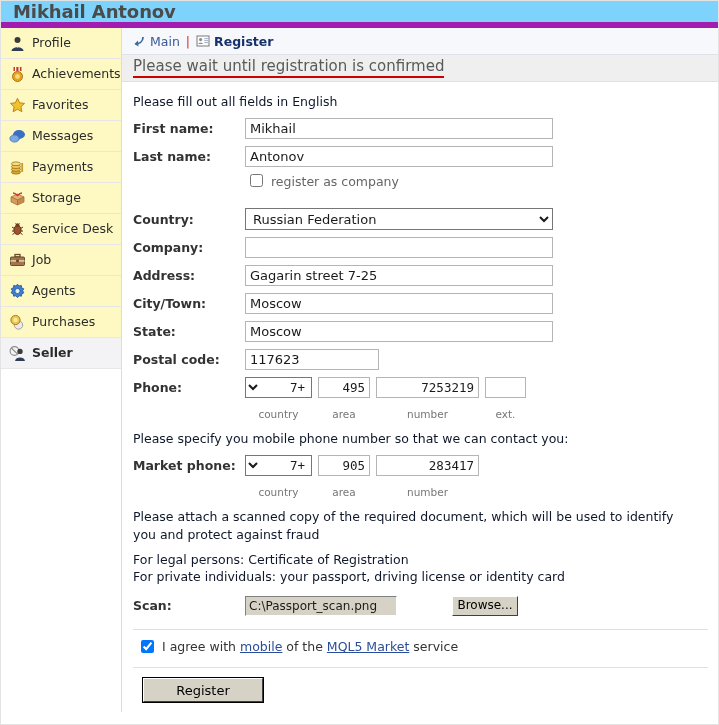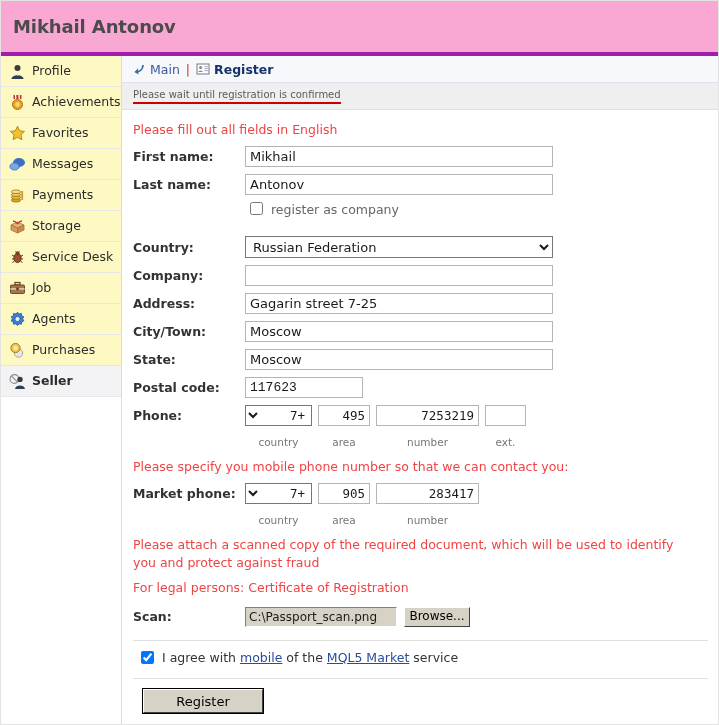--- a/index.html
+++ b/index.html
@@ -18,27 +18,27 @@
     height: 725px;
     position: relative;
     box-sizing: border-box;
     background: #ffffff;
     overflow: hidden;
     border: 1px solid #e3e3e3;
   }
 
   
   .header {
-    height: 55px;
-    border-bottom: 4px solid #a21caf;
+    height: 27px;
+    border-bottom: 6px solid #a21caf;
     display: flex;
     align-items: center;
     padding-left: 12px;
     box-sizing: border-box;
-    background: #f9a8d4;
+    background: #7dd3fc;
   }
   .header-title {
     font-size: 18px;
     font-weight: bold;
     color: #4b4b4b;
     letter-spacing: -0.1px;
   }
 
   
   .body-wrap {
@@ -115,33 +115,33 @@
     background: #efefef;
     border-bottom: 1px solid #e0e0e0;
     height: 27px;
     display: flex;
     align-items: center;
     padding-left: 11px;
     box-sizing: border-box;
   }
   .notice-text {
     color: #5a5a5a;
-    font-size: 10px;
+    font-size: 15px;
     border-bottom: 2px solid #cc0000;
     padding-bottom: 2px;
     line-height: 1.1;
   }
 
   .form-area {
     padding: 9px 10px 0 11px;
     box-sizing: border-box;
   }
 
   .hint {
-    color: #ef4444;
+    color: #0f172a;
     font-size: 12.5px;
     margin: 3px 0 9px 0;
   }
   .hint.block { margin: 10px 0 8px 0; line-height: 1.38; }
   .hint.tight { margin: 0 0 9px 0; line-height: 1.38; }
 
   .row {
     display: flex;
     align-items: center;
     margin-bottom: 7px;
@@ -158,21 +158,21 @@
     font-size: 13px;
     color: #1a1a1a;
     border: 1px solid #b5b5b5;
     background: #ffffff;
     height: 21px;
     box-sizing: border-box;
     padding: 1px 4px;
     outline: none;
   }
   .txt.wide { width: 308px; }
-  .txt.postal { width: 118px; font-family: Liberation Mono, monospace; }
+  .txt.postal { width: 134px; }
 
   select.sel {
     font-family: "DejaVu Sans", "Liberation Sans", sans-serif;
     font-size: 13px;
     color: #1a1a1a;
     width: 308px;
     height: 22px;
     box-sizing: border-box;
     border: 1px solid #767676;
     background: #ffffff;
@@ -213,21 +213,21 @@
     padding: 1px 4px;
     color: #1a1a1a;
     background: #ffffff;
     outline: none;
   }
   .w-area { width: 52px; }
   .w-number { width: 103px; }
   .w-ext { width: 41px; }
 
   
-  .scan-row { display:flex; margin: 2px 16px 0 0; }
+  .scan-row { display:flex; margin: 2px 16px 0 0; gap: 48px; }
   .file-fake {
     width: 152px;
     height: 20px;
     box-sizing: border-box;
     background: #d6d3c6;
     border-top: 1px solid #808080;
     border-left: 1px solid #808080;
     border-right: 1px solid #ffffff;
     border-bottom: 1px solid #ffffff;
     font-family: "DejaVu Sans", "Liberation Sans", sans-serif;
@@ -505,20 +505,21 @@
             <div class="pcell">
               <input class="pnum w-number" type="text" value="283417" style="">
               <span class="pcap">number</span>
             </div>
           </div>
         </div>
 
         <div class="hint block" style="max-width:545px;">Please attach a scanned copy of the required document, which will be used to identify you and protect against fraud</div>
         <div class="hint tight">
           <div>For legal persons: Certificate of Registration</div>
+          <div>For private individuals: your passport, driving license or identity card</div>
         </div>
 
         <div class="row" style="margin-bottom:0;">
           <div class="lbl">Scan:</div>
           <div class="scan-row">
             <div class="file-fake">C:\Passport_scan.png</div>
             <div class="browse-btn">Browse...</div>
           </div>
         </div>
 

